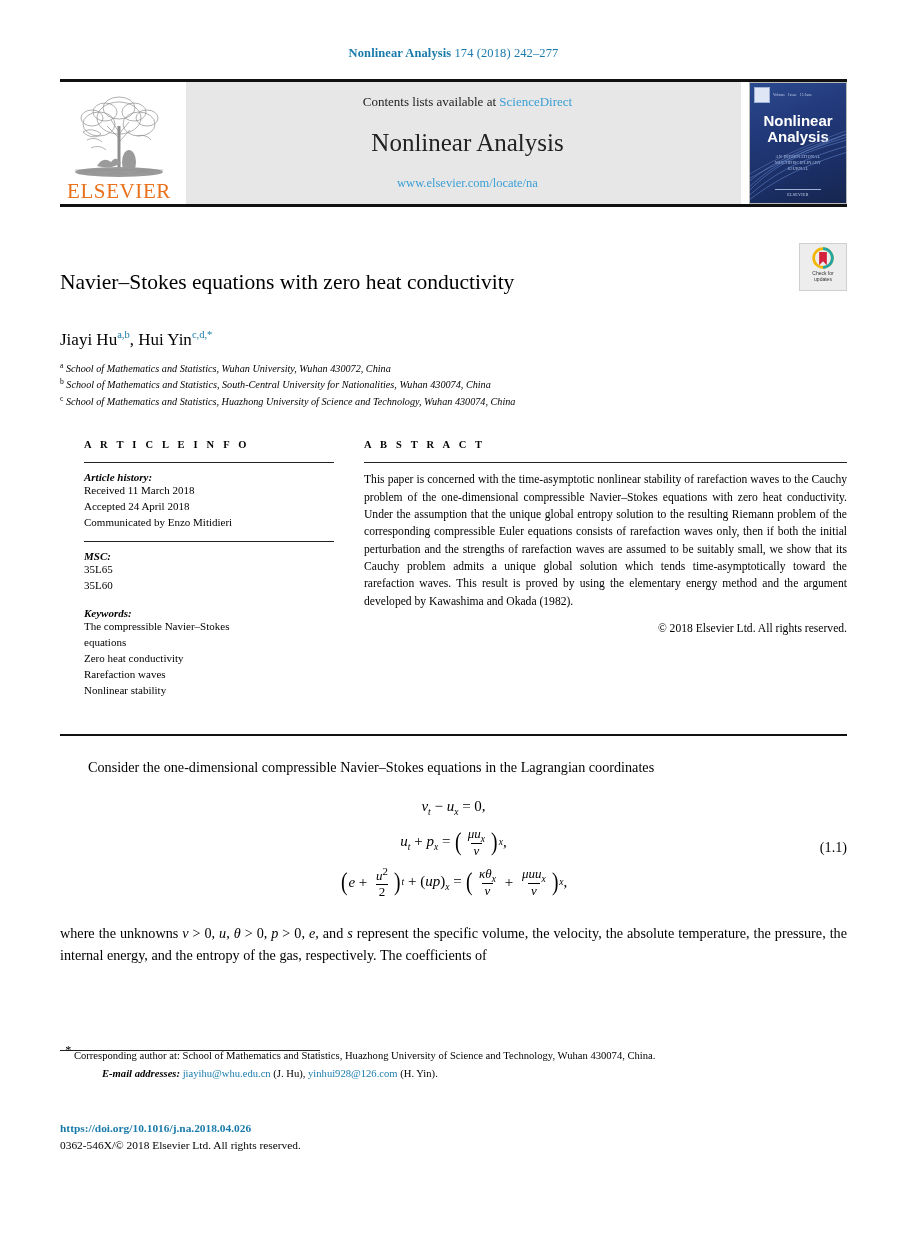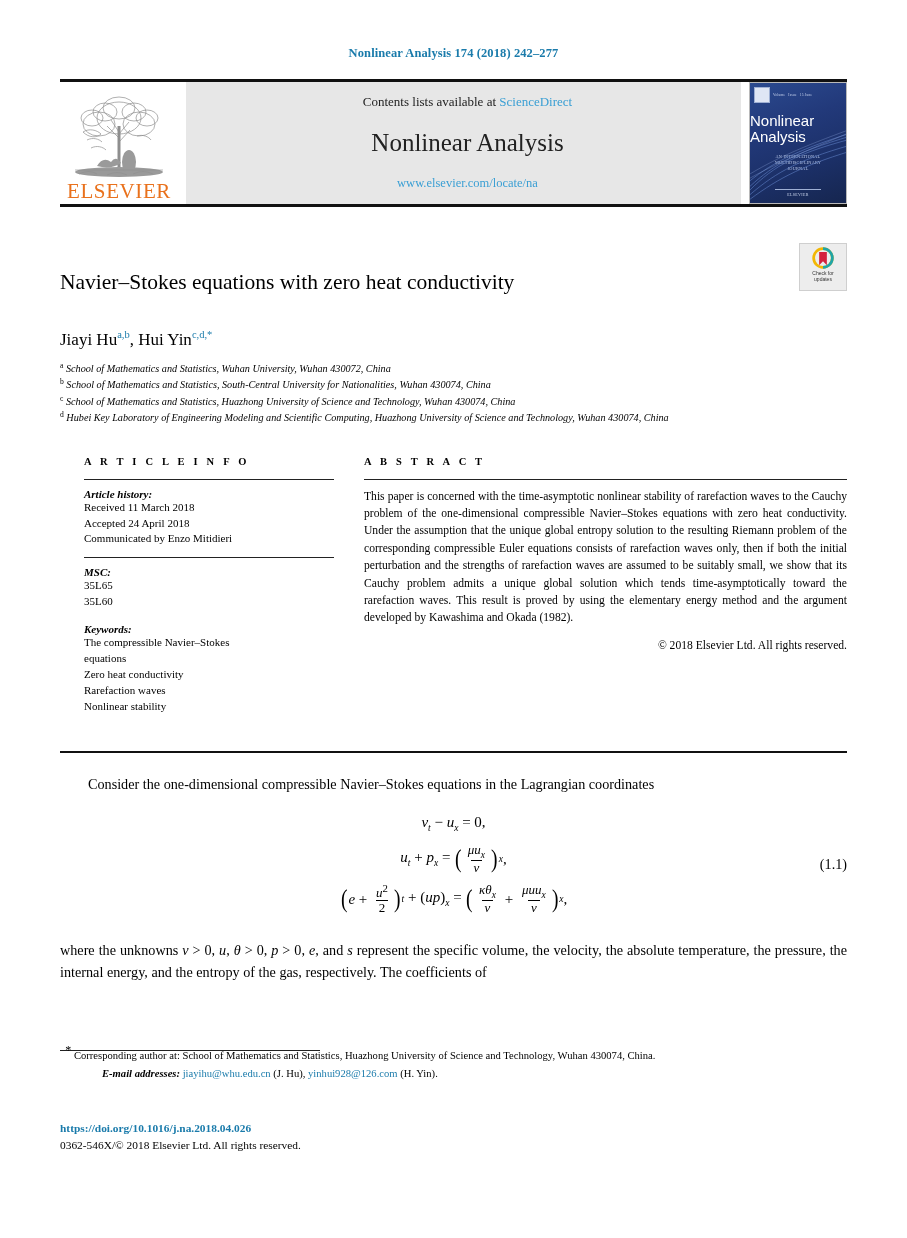--- a/index.html
+++ b/index.html
@@ -25,21 +25,21 @@
 
   
   .runhead {
     text-align: center;
     font-size: 12.5px;
     font-weight: bold;
     color: #1a7bab;
     padding-top: 46px;
     letter-spacing: 0.1px;
   }
-  .runhead .vol { font-weight: bold; margin-top: 16px; }
+  .runhead .vol { font-weight: normal; margin-top: 16px; }
 
   
   .masthead {
     margin-top: 18px;
     border-top: 3px solid #111;
     padding-top: 0;
     display: flex;
     align-items: stretch;
     height: 122px;
   }
@@ -94,23 +94,24 @@
     display:flex; align-items:center; gap:3px;
     padding: 4px 4px 0 4px;
   }
   .cover-badge {
     width: 14px; height: 14px; background: #dfe6f5; border:1px solid #9fb0d4;
   }
   .cover-meta { font-size: 3.6px; color: #c8d4ee; letter-spacing:.2px; }
   .cover-title {
     color: #ffffff;
     font-family: "Liberation Sans", sans-serif;
-    font-weight: normal;
+    font-weight: bold;
     font-size: 15px;
     line-height: 1.05;
+    text-align: center;
     margin-top: 10px;
   }
   .cover-sub {
     color: #b9c8e8;
     font-size: 4.3px;
     text-align: center;
     line-height: 1.5;
     margin-top: 9px;
     letter-spacing: .2px;
   }
@@ -408,21 +409,20 @@
   </div>
 
   <div class="authors">
     <span>Jiayi Hu</span><sup>a,b</sup><span>, </span><span>Hui Yin</span><sup>c,d,</sup><sup class="ast">*</sup>
   </div>
 
   <div class="affils">
     <div><sup>a</sup> <span>School of Mathematics and Statistics, Wuhan University, Wuhan 430072, China</span></div>
     <div><sup>b</sup> <span>School of Mathematics and Statistics, South-Central University for Nationalities, Wuhan 430074, China</span></div>
     <div><sup>c</sup> <span>School of Mathematics and Statistics, Huazhong University of Science and Technology, Wuhan 430074, China</span></div>
-    <div><sup>d</sup> <span>Hubei Key Laboratory of Engineering Modeling and Scientific Computing, Huazhong University of Science and Technology, Wuhan 430074, China</span></div>
   </div>
 
   <div class="info-abstract">
     <div class="col-info">
       <div class="sechead">A R T I C L E   I N F O</div>
       <div class="hr-thin"></div>
       <div class="ital-head">Article history:</div>
       <div class="info-line">Received 11 March 2018</div>
       <div class="info-line">Accepted 24 April 2018</div>
       <div class="info-line">Communicated by Enzo Mitidieri</div>

